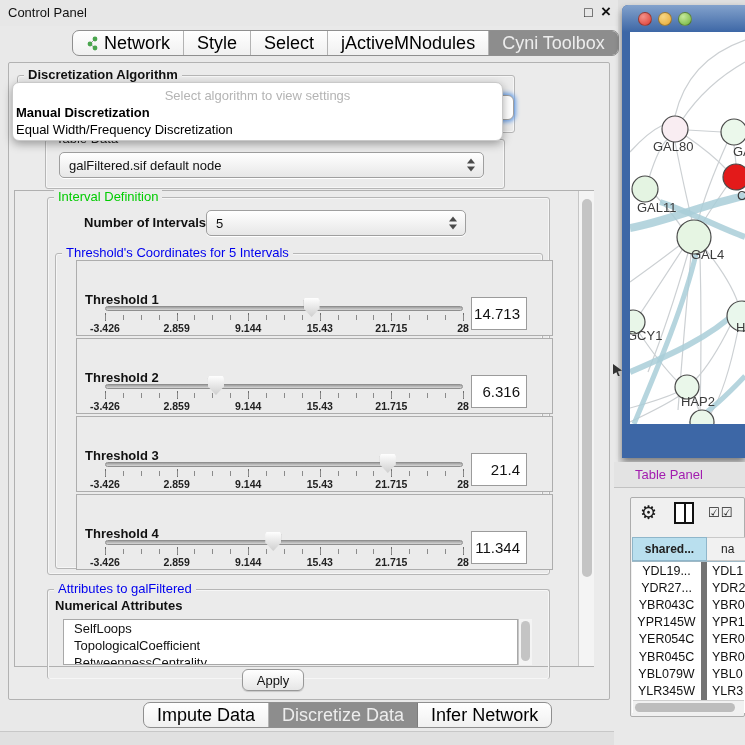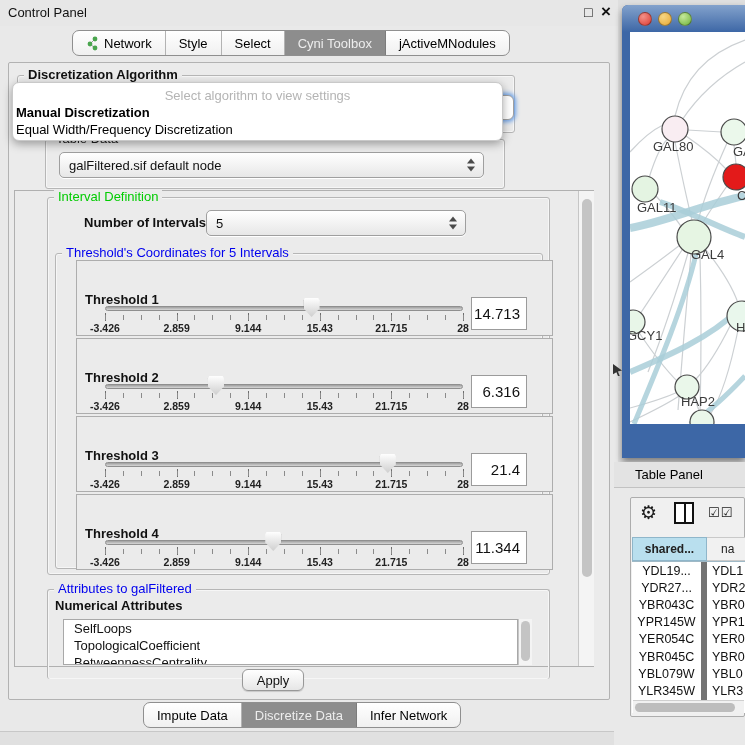--- a/index.html
+++ b/index.html
@@ -8,21 +8,21 @@
   .abs { position:absolute; }
 
   
   #left-panel { left:0; top:0; width:618px; height:745px; background:#e9e9e9; }
   #titlebar { left:0; top:0; width:618px; height:26px; background:#e7e7e7; }
   #titlebar .title { position:absolute; left:8px; top:5px; font-size:13px; color:#111; }
   .win-icon { position:absolute; top:4px; font-size:14px; color:#111; font-weight:bold; cursor:default; }
 
   .seg-control { display:flex; border:1px solid #8f8f8f; border-radius:7px; overflow:hidden;
                  background:linear-gradient(#ffffff,#f0f0f0); height:26px; }
-  .seg { display:flex; align-items:center; padding:12px 13px; font-size:13px; color:#000;
+  .seg { display:flex; align-items:center; padding:12px 13px; font-size:18px; color:#000;
          border-right:1px solid #b3b3b3; white-space:nowrap; }
   .seg:last-child { border-right:none; }
   .seg.sel { background:#8d8d8d; color:#ededed; border-right-color:#7c7c7c; }
 
   #main-panel { left:8px; top:62px; width:602px; height:638px; background:#ebebeb;
                 border:1px solid #b2b2b2; border-radius:2px; }
 
   .groupbox { position:absolute; border:1px solid #b6b6b6; border-radius:3px;
               box-shadow:inset 0 0 0 1px #f6f6f6; }
   .group-legend { position:absolute; top:-9px; left:6px; background:#ebebeb; padding:0 4px;
@@ -88,21 +88,21 @@
   #net-window { left:622px; top:5px; width:123px; height:453px; background:#3d67a6;
                 border-top-left-radius:6px; box-shadow:0 4px 7px rgba(0,0,0,.45); }
   #net-titlebar { position:absolute; left:0; top:0; width:100%; height:27px;
                   background:linear-gradient(#83a2cc,#3d67a6); border-top-left-radius:6px; }
   .tl { position:absolute; top:7px; width:14px; height:14px; border-radius:50%; border:1px solid rgba(0,0,0,.35); }
   #net-content { position:absolute; left:8px; top:27px; width:115px; height:392px; background:#ffffff; overflow:hidden; }
 
   
   #tp-header { left:614px; top:462px; width:131px; height:26px; background:#e3e3e3;
                border-bottom:1px solid #c2c2c2; }
-  #tp-header .t { position:absolute; left:21px; top:5px; font-size:13px; color:#000000; }
+  #tp-header .t { position:absolute; left:21px; top:5px; font-size:13px; color:#a21caf; }
   #tp-body { left:614px; top:488px; width:131px; height:257px; background:#e9e9e9; }
   #tp-box { left:630px; top:497px; width:115px; height:220px; background:#f0f0f0;
             border:1px solid #adadad; border-radius:2px; }
   .tp-icon { position:absolute; color:#1a1a1a; }
   #col-icon { width:20px; height:22px; border:2px solid #111; background:#fff; }
   #col-icon:before { content:""; position:absolute; left:8px; top:0; width:2px; height:18px; background:#111; }
 
   #grid { position:absolute; left:632px; top:537px; width:113px; height:176px; background:#fff; overflow:hidden; }
   .hdr-row { display:flex; height:25px; border-bottom:1px solid #9fb9c6; }
   .hdr-c1 { width:75px; background:#b9dfee; border:1px solid #8fb6ca; font-size:12px; color:#222;
@@ -141,25 +141,25 @@
         <circle cx="9" cy="12" r="2.4" fill="#4aa54e"></circle>
       </svg>
       <span>Network</span>
     </div>
     <div class="seg">
         <span>Style</span>
       </div>
     <div class="seg">
         <span>Select</span>
       </div>
+    <div class="seg">
+        <span>jActiveMNodules</span>
+      </div>
     <div class="seg sel">
         <span>Cyni Toolbox</span>
-      </div>
-    <div class="seg">
-        <span>jActiveMNodules</span>
       </div>
   </div>
 
   <div id="main-panel" class="abs">
 
     <div class="groupbox" style="left:8px; top:12px; width:498px; height:58px;">
       <span class="group-legend" style="font-weight:bold; color:#111;">Discretization Algorithm</span>
     </div>
 
     <div class="groupbox" style="left:36px; top:76px; width:460px; height:50px;">

